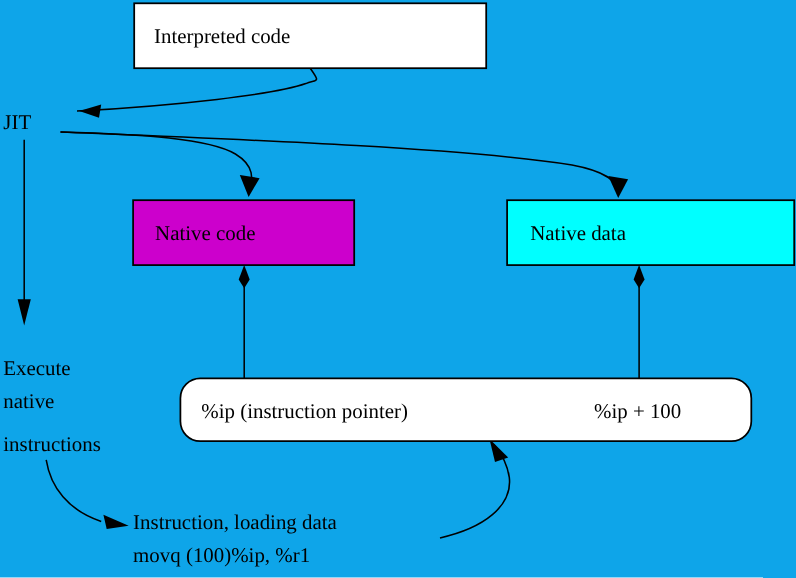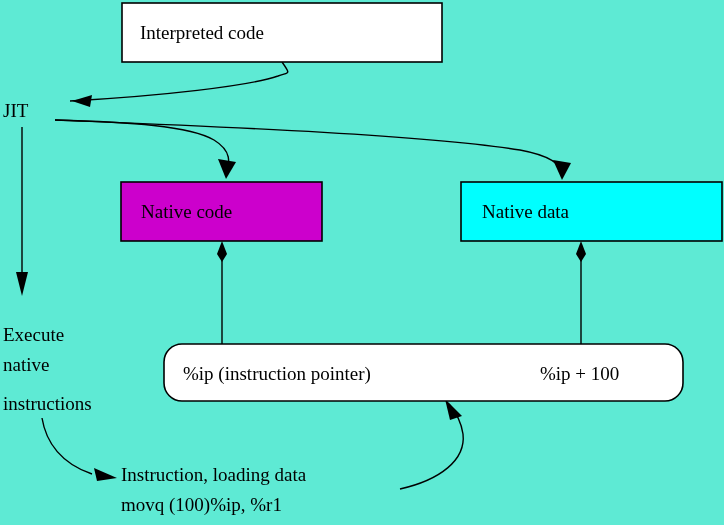--- a/index.html
+++ b/index.html
@@ -4,21 +4,21 @@
 <style>
   html, body {
     margin: 0;
     padding: 0;
     background: #ffffff;
   }
   #canvas {
     position: relative;
     width: 724px;
     height: 525px;
-    background: #5eead4;
+    background: #0ea5e9;
     overflow: hidden;
     font-family: "Liberation Serif", "DejaVu Serif", serif;
   }
   svg.diagram {
     position: absolute;
     top: 0;
     left: 0;
     width: 724px;
     height: 525px;
   }

